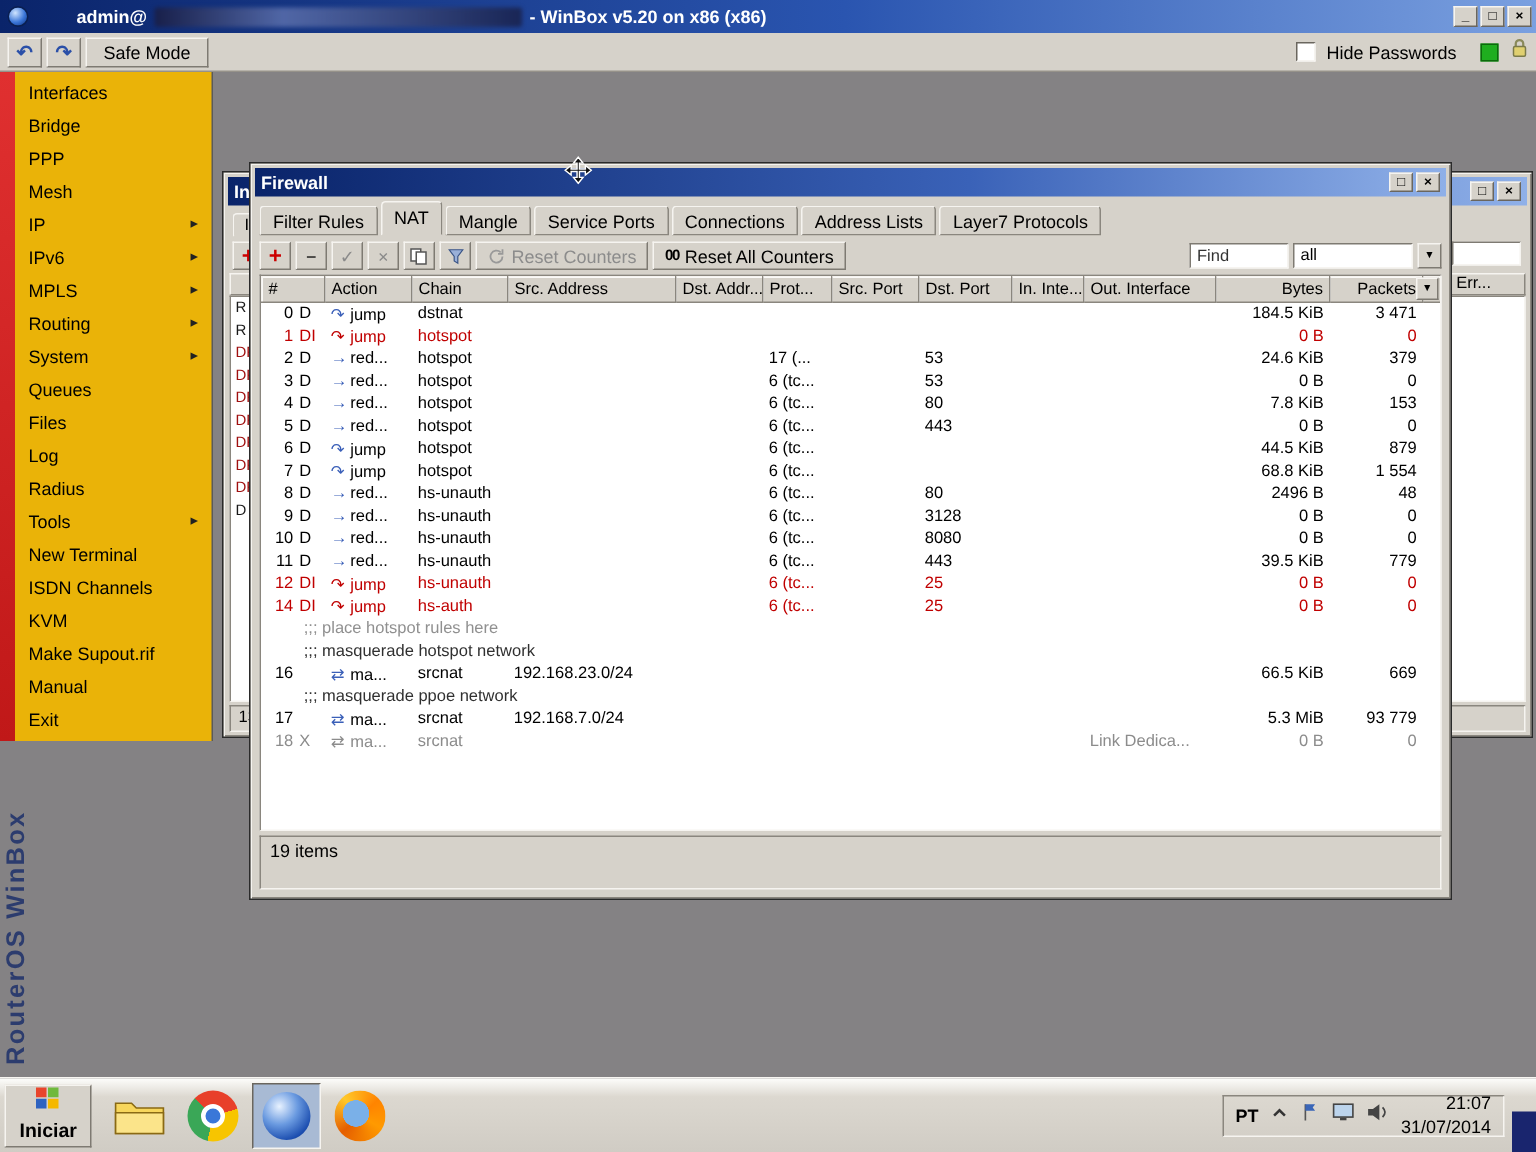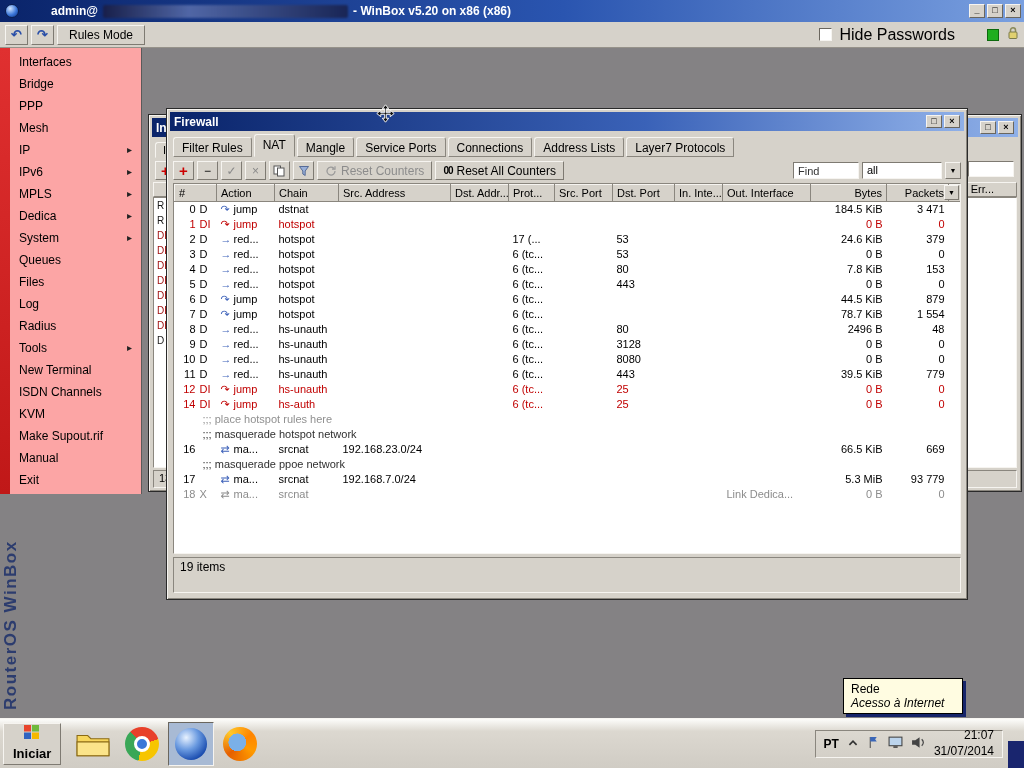--- a/index.html
+++ b/index.html
@@ -24,27 +24,27 @@
     font-size:9px; line-height:11px; text-align:center; color:#000; font-weight:bold; cursor:default; }
 
   
   .app-toolbar { position:absolute; top:22px; left:0; right:0; height:26px; background:#d6d2ca;
     border-bottom:1px solid #96928a; display:flex; align-items:center; padding:0 5px; gap:3px; z-index:19; }
   .icon-btn { width:23px; height:20px; display:flex; align-items:center; justify-content:center;
     color:#2a4fa8; font-size:13px; font-weight:bold; }
   .btn { height:20px; padding:0 11px; font-size:12px; display:flex; align-items:center; color:#000; }
   .spacer { flex:1; }
   .cb { width:13px; height:13px; background:#fff; border:1px solid; border-color:#6a665e #f6f4f0 #f6f4f0 #6a665e; }
-  .hp-label { font-size:16px; margin:0 24px 0 4px; color:#000; }
+  .hp-label { font-size:12px; margin:0 8px 0 4px; color:#000; }
   .green-ind { width:12px; height:12px; background:#1fae1f; border:1px solid #0c6a0c; margin:0 5px; }
 
   
   .main { position:absolute; top:48px; left:0; right:0; bottom:50px; background:#848284; overflow:hidden; }
   .redstrip { position:absolute; left:0; top:0; width:10px; height:446px; background:linear-gradient(180deg,#e03030,#c01818); }
-  .menu { position:absolute; left:10px; top:0; width:132px; height:446px; background:#fca5a5; border-right:1px solid #5a5a5a; padding-top:3px; }
+  .menu { position:absolute; left:10px; top:0; width:132px; height:446px; background:#eab308; border-right:1px solid #5a5a5a; padding-top:3px; }
   .menu-item { height:22px; line-height:22px; padding:0 9px; font-size:12px; color:#000; display:flex; align-items:center; }
   .menu-item .arrow { margin-left:auto; font-size:10px; color:#222; }
   .brand { position:absolute; left:1px; top:662px; transform:rotate(-90deg); transform-origin:0 0;
     font-size:17px; font-weight:bold; letter-spacing:1.5px; color:#2c3c6e; white-space:nowrap; }
 
   
   .winframe { position:absolute; background:#d6d2ca; border:1px solid #2a2a2a;
     box-shadow:inset 1px 1px 0 #f6f4f0, inset -1px -1px 0 #8a867e; padding:3px; }
   .wtitle { height:19px; background:linear-gradient(90deg,#0a246a,#3a62b8 60%,#8fb0e8);
     display:flex; align-items:center; color:#fff; font-size:12px; font-weight:bold; padding:0 4px; flex:0 0 auto; }
@@ -158,21 +158,21 @@
     </span>
   </div>
 
   <div class="app-toolbar">
     <span class="icon-btn raised">
         <span>↶</span>
       </span>
     <span class="icon-btn raised">
         <span>↷</span>
       </span>
-    <span class="btn raised">Rules Mode</span>
+    <span class="btn raised">Safe Mode</span>
     <span class="spacer"></span>
     <span class="cb"></span>
     <span class="hp-label">Hide Passwords</span>
     <span class="green-ind"></span>
     <span><svg width="12" height="14" viewBox="0 0 12 14">
           <path d="M3.5 6V4.2a2.5 2.5 0 015 0V6" fill="none" stroke="#8a8a5a" stroke-width="1.5"></path>
           <rect x="2" y="6" width="8" height="6.5" rx="1" fill="#e0d070" stroke="#7a7a4a"></rect>
         </svg></span>
   </div>
 
@@ -197,21 +197,21 @@
         </div>
         <div class="menu-item">
           <span>IPv6</span>
           <span class="arrow">▸</span>
         </div>
         <div class="menu-item">
           <span>MPLS</span>
           <span class="arrow">▸</span>
         </div>
         <div class="menu-item">
-          <span>Dedica</span>
+          <span>Routing</span>
           <span class="arrow">▸</span>
         </div>
         <div class="menu-item">
           <span>System</span>
           <span class="arrow">▸</span>
         </div>
         <div class="menu-item">
           <span>Queues</span>
         </div>
         <div class="menu-item">
@@ -475,21 +475,21 @@
                 <td><span class="num">7</span><span class="flag">D</span></td>
                 <td><span class="aicon">↷</span><span>jump</span></td>
                 <td>hotspot</td>
                 <td></td>
                 <td></td>
                 <td>6 (tc...</td>
                 <td></td>
                 <td></td>
                 <td></td>
                 <td></td>
-                <td class="r">78.7 KiB</td>
+                <td class="r">68.8 KiB</td>
                 <td class="r">1 554</td>
                 <td></td>
               </tr>
               <tr class="">
                 <td><span class="num">8</span><span class="flag">D</span></td>
                 <td><span class="aicon">→</span><span>red...</span></td>
                 <td>hs-unauth</td>
                 <td></td>
                 <td></td>
                 <td>6 (tc...</td>
@@ -640,24 +640,20 @@
       </div>
     </div>
 
     <span class="cursor">
       <svg width="19" height="19" viewBox="0 0 24 24">
           <path d="M12 1l4 5h-3v5h5V8l5 4-5 4v-3h-5v5h3l-4 5-4-5h3v-5H6v3l-5-4 5-4v3h5V6H8z" fill="#111" stroke="#fff" stroke-width="1.2"></path>
         </svg>
     </span>
   </div>
 
-  <div class="tooltip">
-    <div class="tt1">Rede</div>
-    <div class="tt2">Acesso à Internet</div>
-  </div>
 
   <div class="taskbar">
     <span class="start raised">
       <svg width="16" height="16" viewBox="0 0 16 16">
           <rect x="0" y="1" width="7" height="6.5" fill="#e8452c"></rect>
           <rect x="8" y="1" width="7" height="6.5" fill="#6fb93c"></rect>
           <rect x="0" y="8.5" width="7" height="6.5" fill="#2f63c0"></rect>
           <rect x="8" y="8.5" width="7" height="6.5" fill="#f5b800"></rect>
         </svg>
       <span>Iniciar</span>

